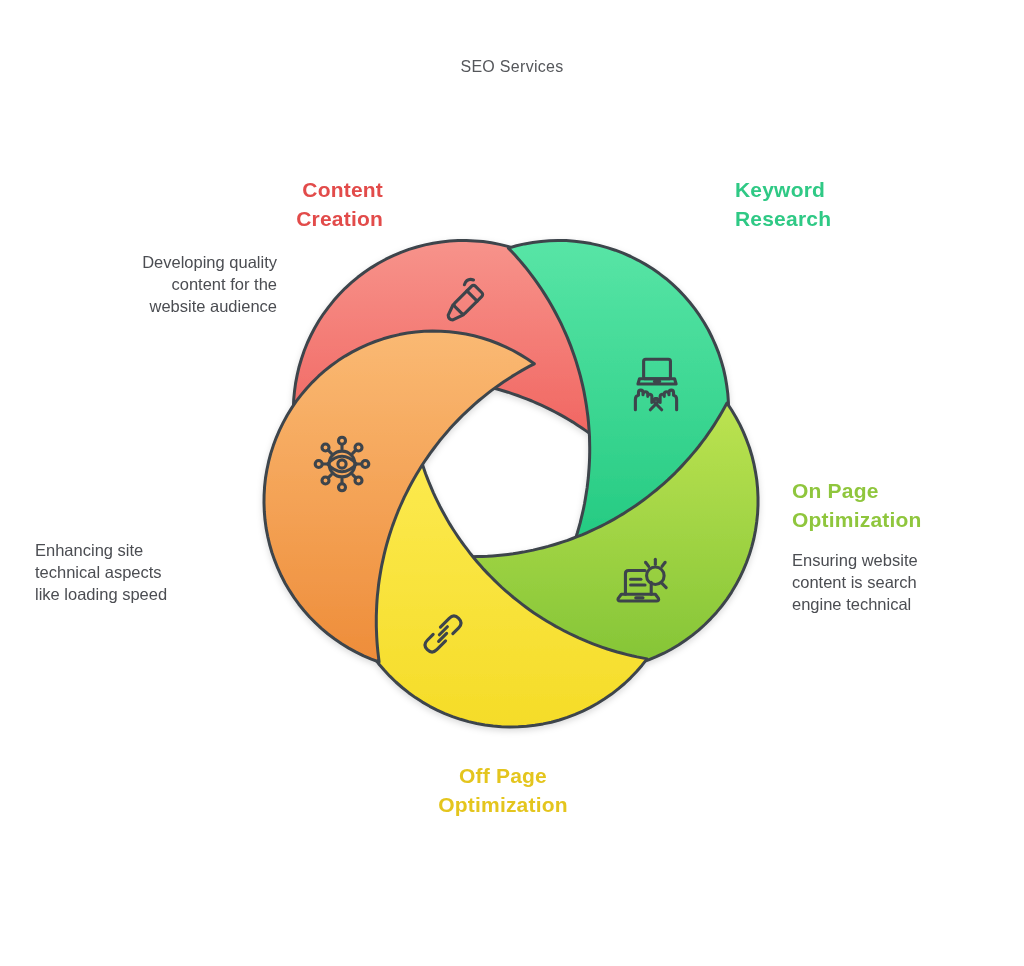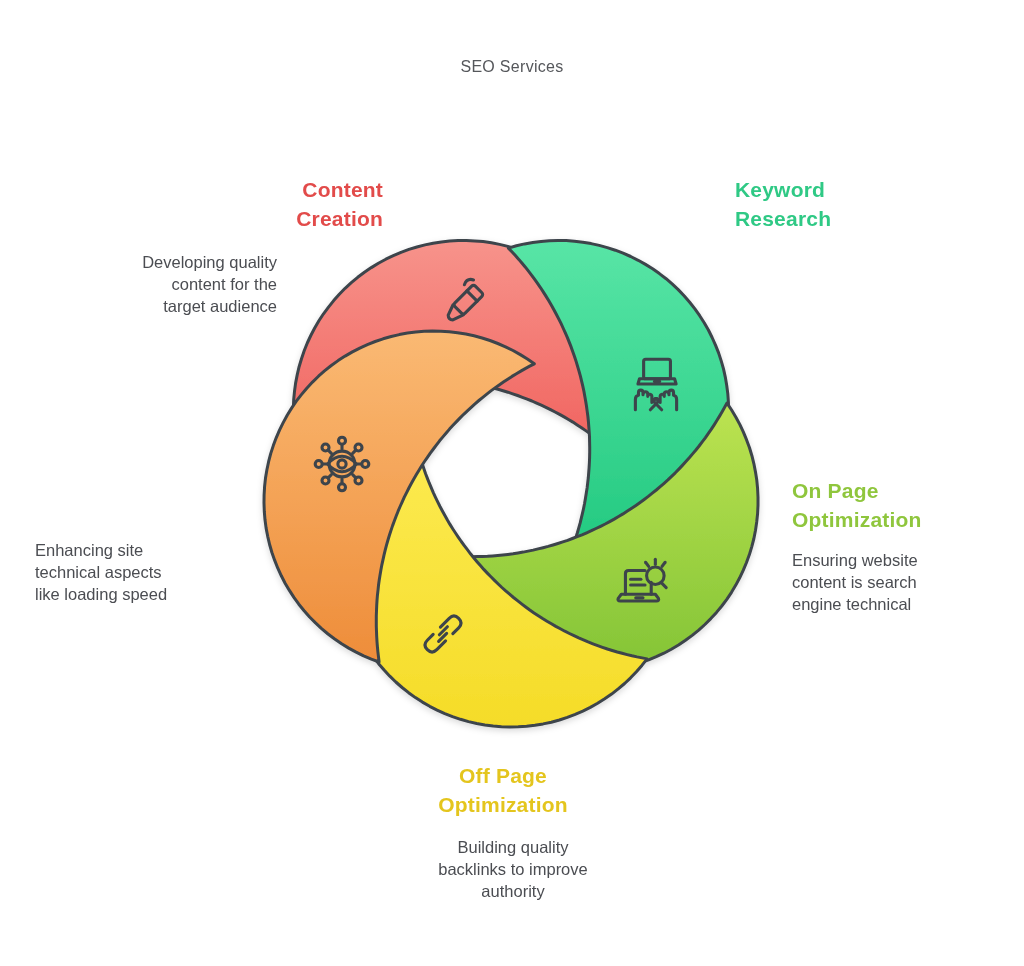--- a/index.html
+++ b/index.html
@@ -139,34 +139,31 @@
         <circle cx="9.4" cy="32" r="3.4"></circle>
       <line x1="21.7" y1="21.7" x2="18.6" y2="18.6"></line>
         <circle cx="16" cy="16" r="3.4"></circle>
     </g>
   </svg>
 
   <div class="svc-heading h0" style="color: rgb(226, 75, 74);">Content
 Creation</div>
   <div class="svc-desc d0">Developing quality
 content for the
-target audience</div>
+website audience</div>
 
   <div class="svc-heading h1" style="color: rgb(47, 201, 133);">Keyword
 Research</div>
 
   <div class="svc-heading h2" style="color: rgb(143, 198, 61);">On Page
 Optimization</div>
   <div class="svc-desc d2">Ensuring website
 content is search
 engine technical</div>
 
   <div class="svc-heading h3" style="color: rgb(228, 197, 29);">Off Page
 Optimization</div>
-  <div class="svc-desc d3">Building quality
-backlinks to improve
-authority</div>
 
   <div class="svc-desc d4">Enhancing site
 technical aspects
 like loading speed</div>
 
 </div>
 
 </body></html>

